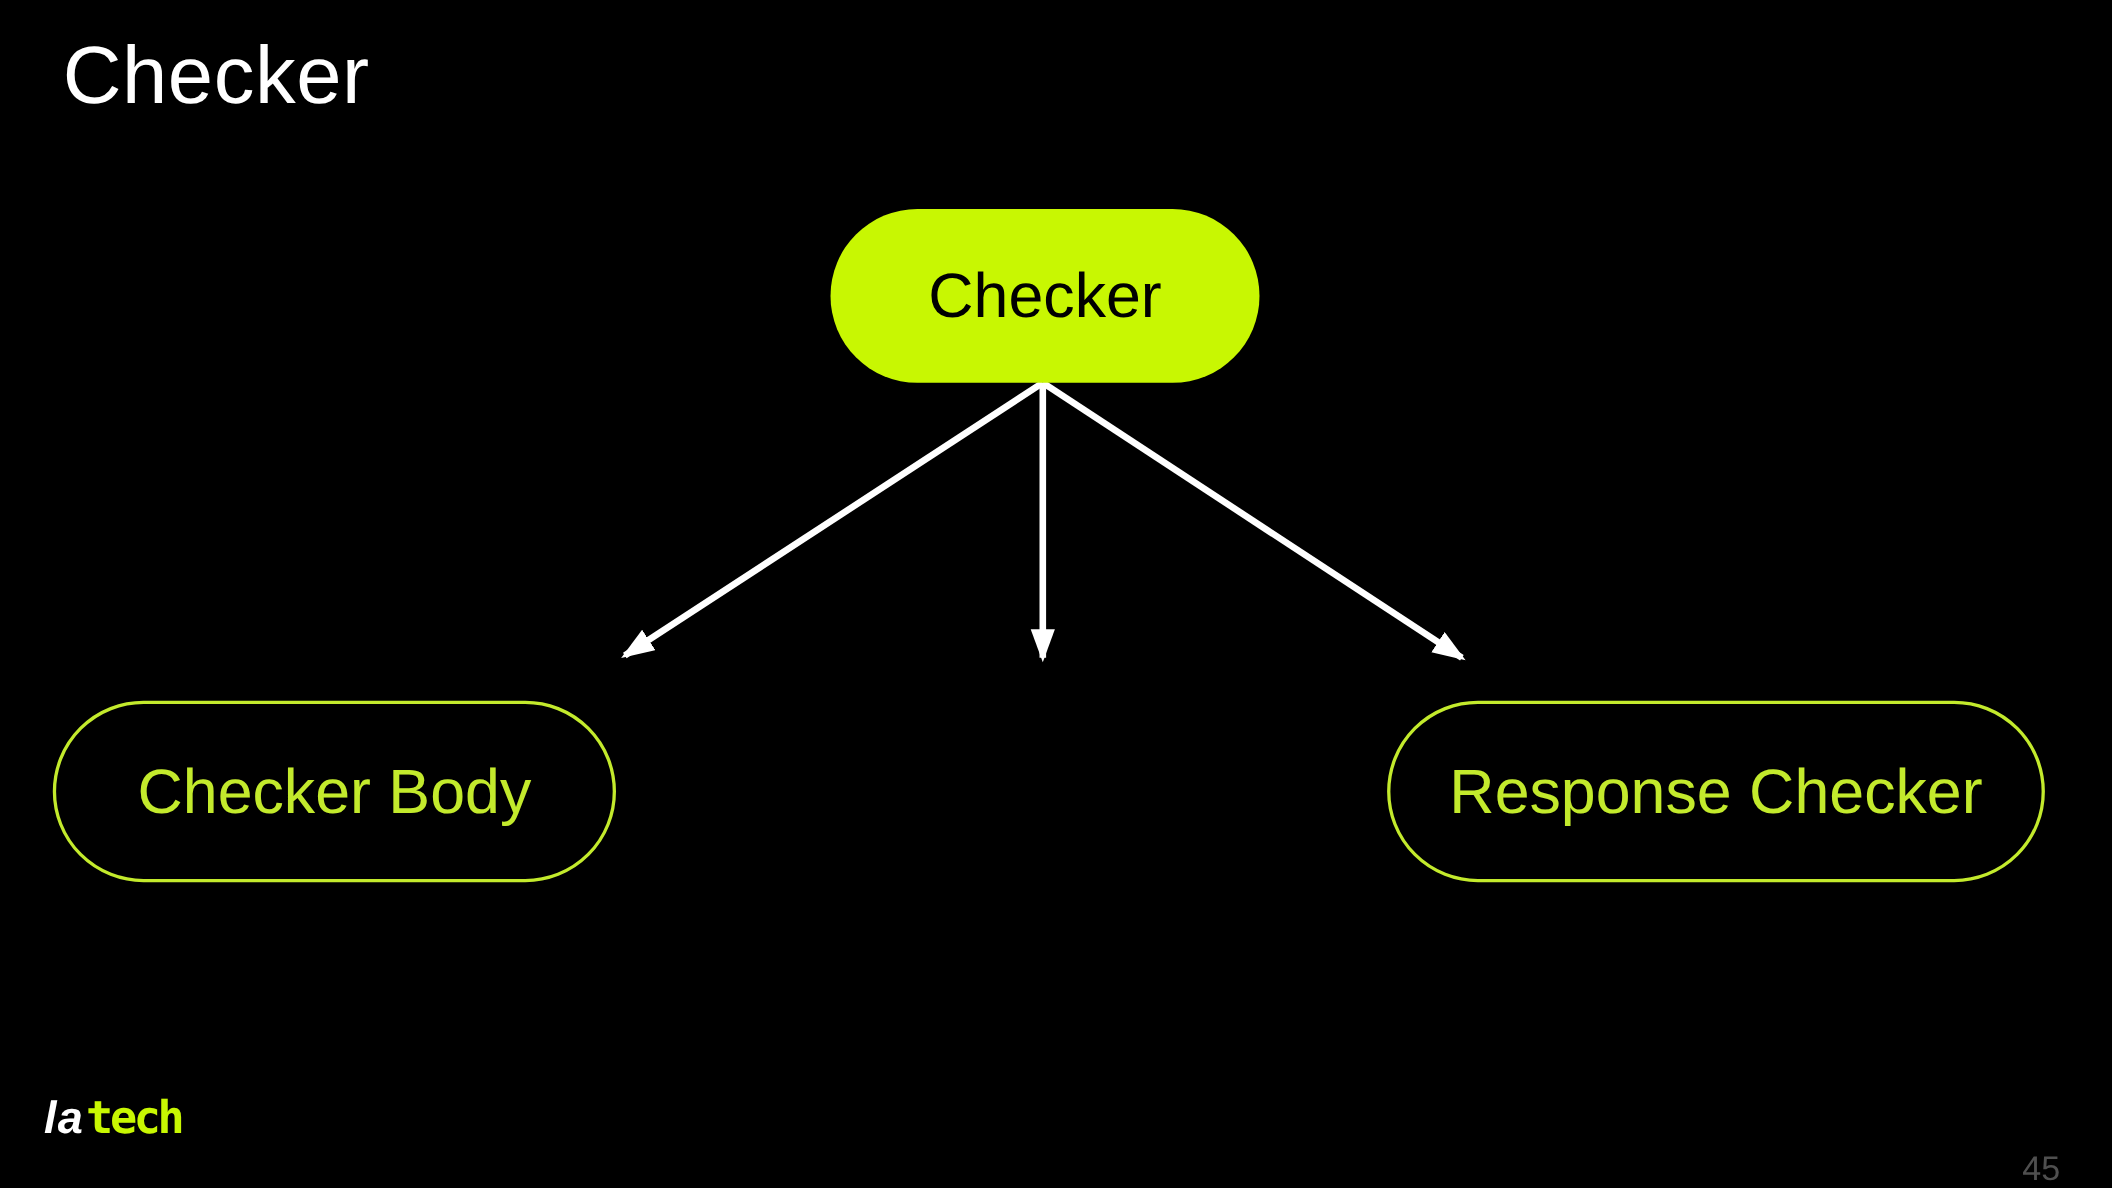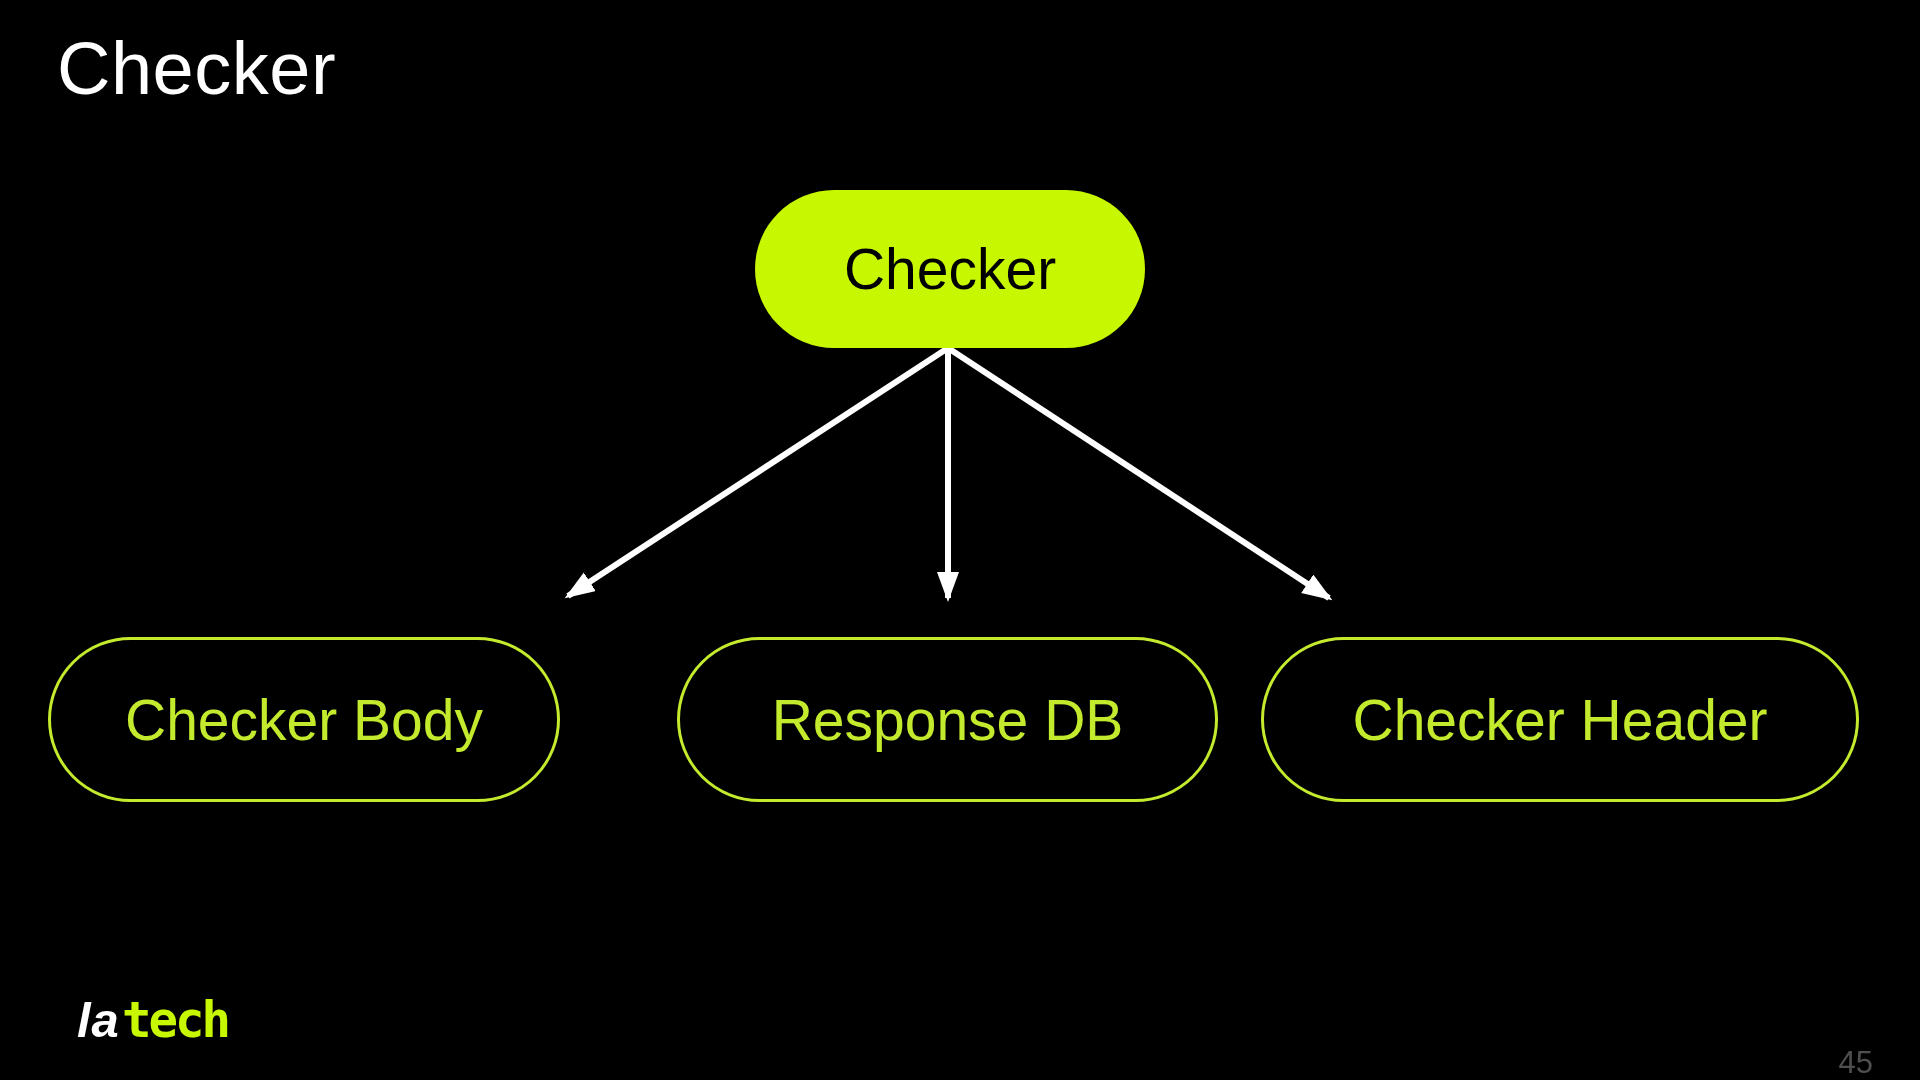--- a/index.html
+++ b/index.html
@@ -76,26 +76,25 @@
     fill: none;
   }
   .arrowhead-shape {
     fill: var(--arrow, #fff);
     stroke: none;
   }
   .footer-logo {
     position: absolute;
     left: 40px;
     top: 996px;
-    font-size: 49px;
+    font-size: 41px;
     font-weight: 700;
     line-height: 1;
     display: flex;
     align-items: baseline;
-    margin-left: 37px;
   }
   .logo-la {
     color: #ffffff;
     font-style: italic;
     font-family: "Liberation Sans", sans-serif;
     letter-spacing: 1px;
   }
   .logo-tech {
     color: var(--accent-green, #c8f702);
     font-family: "DejaVu Sans Mono", monospace;
@@ -127,23 +126,22 @@
     </defs>
     <line class="arrow-line" x1="948" y1="348" x2="568" y2="596" marker-end="url(#arrowhead)"></line>
     <line class="arrow-line" x1="948" y1="348" x2="948" y2="598" marker-end="url(#arrowhead)"></line>
     <line class="arrow-line" x1="948" y1="348" x2="1329" y2="598" marker-end="url(#arrowhead)"></line>
   </svg>
 
   <div class="node node-root">Checker</div>
 
   <div class="node node-child node-child-body">Checker Body</div>
 
-  <div class="node node-child node-child-db">Response DB</div>
 
-  <div class="node node-child node-child-header">Checker Header</div>
+  <div class="node node-child node-child-header">Response Checker</div>
 
   <div class="footer-logo">
     <span class="logo-la">la</span>
     <span class="logo-tech">tech</span>
   </div>
 
   <div class="page-number">45</div>
 
 </div>
 

